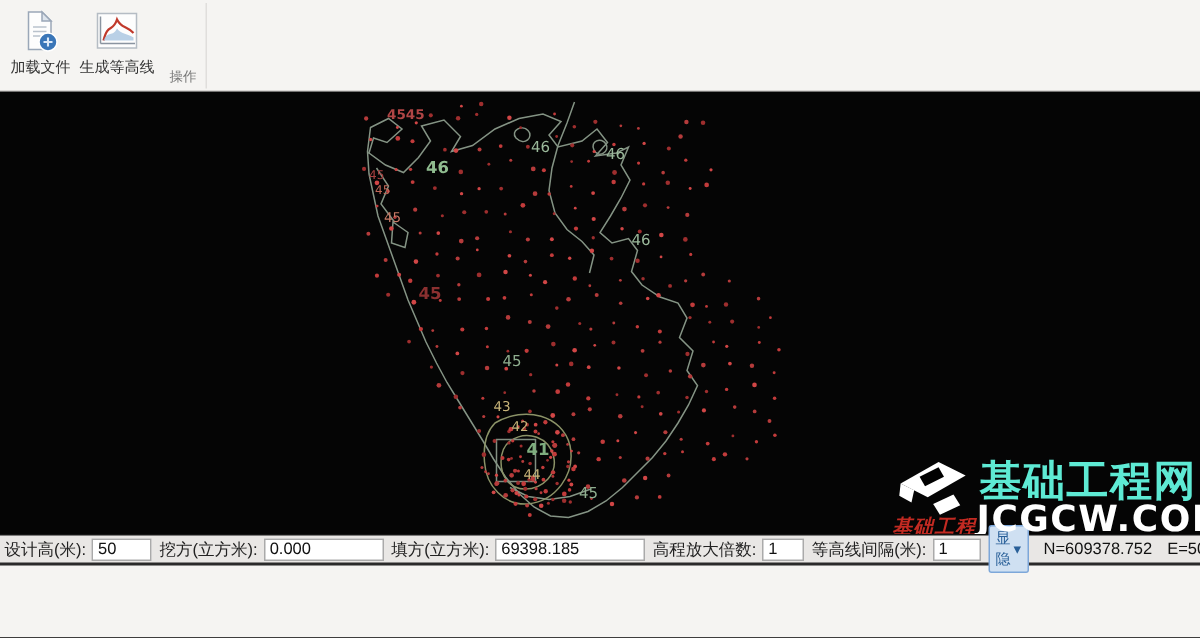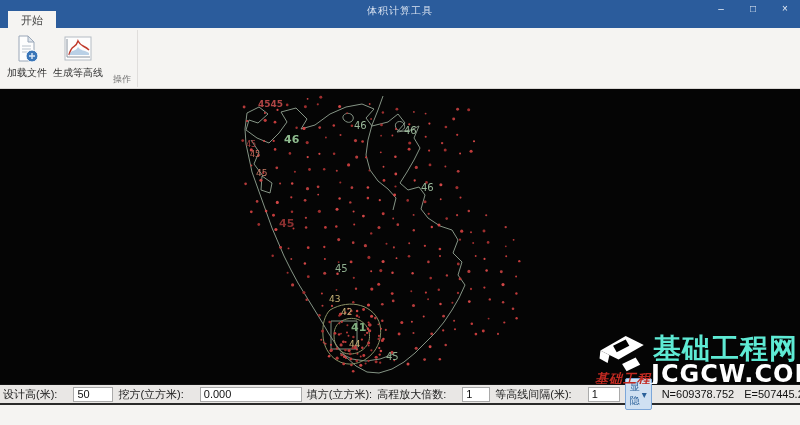--- a/index.html
+++ b/index.html
@@ -45,45 +45,36 @@
              font-size:28px; letter-spacing:1px; font-family:"DejaVu Sans",sans-serif; }
   .wm-domain { position:absolute; left:58px; top:30px; color:#fff; font-weight:bold;
                font-size:24px; letter-spacing:1px; font-family:"DejaVu Sans",sans-serif; }
   .wm-seal { position:absolute; left:2px; top:40px; color:#c22a22; font-size:13px;
              font-weight:bold; font-style:italic; letter-spacing:1px; }
 
   
   .statusbar { height:21px; background:#e9e7e5; border-top:1px solid #141414;
                border-bottom:2px solid #2a2a2a; display:flex; align-items:center;
                padding:0 4px 0 3px; gap:5px; position:relative; }
-  .sb-field { display:flex; align-items:center; gap:16px; }
+  .sb-field { display:flex; align-items:center; gap:4px; }
   .sb-label { font-size:11px; color:#222; white-space:nowrap; }
   .sb-input { height:15px; font-size:11px; color:#111; background:#fff;
               border:1px solid #aaa; padding:0 3px; font-family:"Liberation Sans",sans-serif; }
-  .w40{width:40px;} .w80{width:102px;} .w100{width:100px;} .w28{width:28px;} .w32{width:32px;}
+  .w40{width:40px;} .w80{width:80px;} .w100{width:100px;} .w28{width:28px;} .w32{width:32px;}
   .sb-right { margin-left:auto; display:flex; align-items:center; gap:10px; }
   .sb-toggle { font-size:10px; color:#2a6099; background:#cfe0f2; border:1px solid #7da7d9;
                border-radius:2px; padding:1px 4px; display:flex; align-items:center; gap:2px;
                font-family:"Liberation Sans",sans-serif; }
   .sb-coord { font-size:11px; color:#111; white-space:nowrap; }
 </style>
 </head>
 <body>
 
 <div class="window">
 
-  <div class="titlebar">
-    <div class="title">体积计算工具</div>
-    <div class="win-controls">
-      <span class="win-btn">–</span>
-      <span class="win-btn">□</span>
-      <span class="win-btn">×</span>
-    </div>
-    <div class="start-tab">开始</div>
-  </div>
 
   <div class="ribbon">
     <div class="ribbon-group">
       <div class="rb-buttons">
         <div class="rb-btn">
           <span class="rb-icon">
             <svg width="30" height="30" viewBox="0 0 30 30">
               <path d="M7,2 h9 l6,6 v19 h-15 z" fill="#fdfdfd" stroke="#9aa7b8"></path>
               <path d="M16,2 l6,6 h-6 z" fill="#dde4ec" stroke="#9aa7b8"></path>
               <line x1="10" y1="12" x2="19" y2="12" stroke="#b9c2cc"></line>
@@ -499,20 +490,21 @@
     <div class="sb-field">
       <span class="sb-label">设计高(米):</span>
       <input class="sb-input w40" value="50" style="">
     </div>
     <div class="sb-field">
       <span class="sb-label">挖方(立方米):</span>
       <input class="sb-input w80" value="0.000" style="">
     </div>
     <div class="sb-field">
       <span class="sb-label">填方(立方米):</span>
+      <input class="sb-input w100" value="69398.185" style="">
     </div>
     <div class="sb-field">
       <span class="sb-label">高程放大倍数:</span>
       <input class="sb-input w28" value="1" style="">
     </div>
     <div class="sb-field">
       <span class="sb-label">等高线间隔(米):</span>
       <input class="sb-input w32" value="1" style="">
     </div>
     <div class="sb-right">

